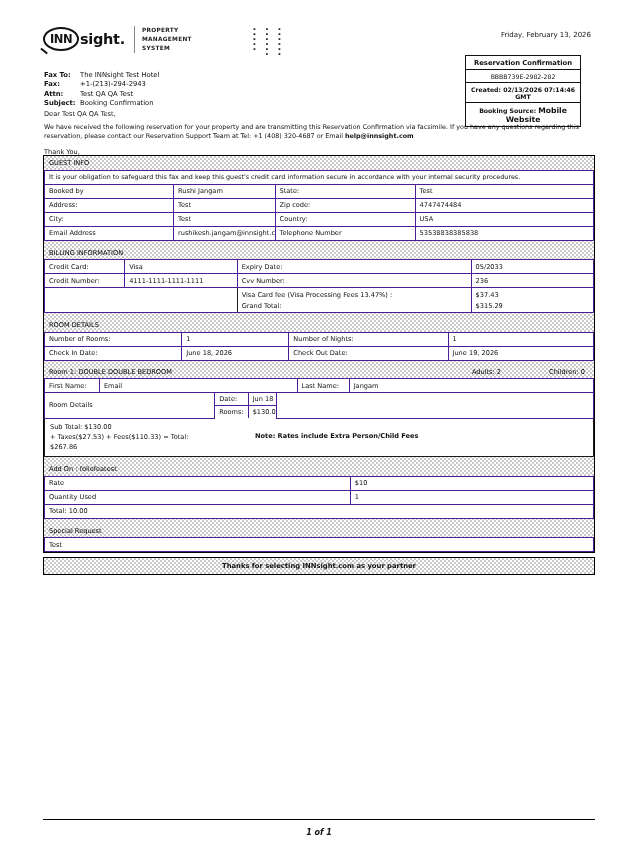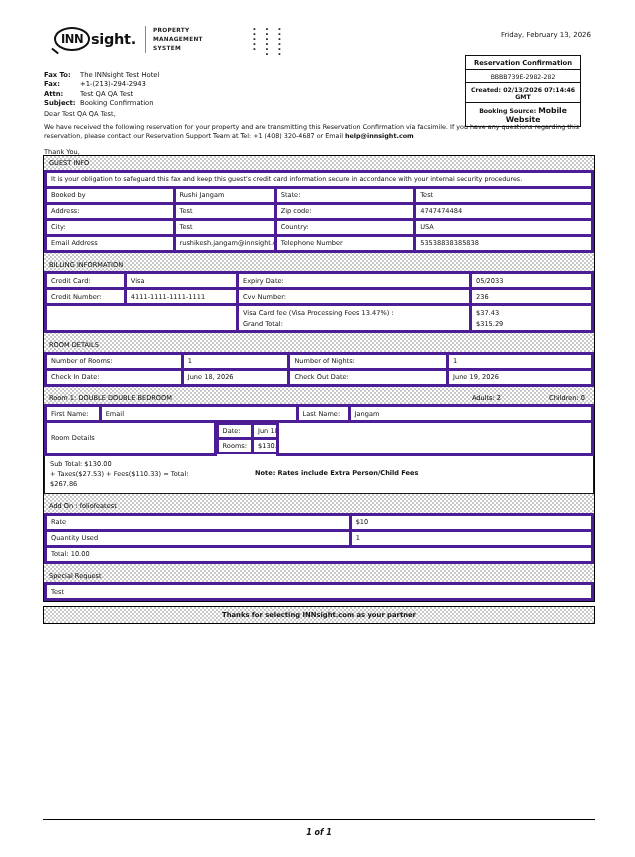--- a/index.html
+++ b/index.html
@@ -1,21 +1,21 @@
 <!DOCTYPE html>
 <html><head>
 <meta charset="utf-8">
 <style>
   * { margin:0; padding:0; box-sizing:border-box; }
   html,body { background:#e9e9e9; }
   body { font-family:"DejaVu Sans", sans-serif; color:#111; }
   .page { position:relative; width:635px; height:857px; background:#fff; margin:0 auto; overflow:hidden; }
 
   
-  .logo { position:absolute; left:54px; top:26px; display:flex; }
+  .logo { position:absolute; left:43px; top:26px; display:flex; }
   .logo-mark { display:flex; align-items:center; font-weight:bold; color:#111; }
   .inn-circle { display:inline-flex; align-items:center; justify-content:center;
     width:36px; height:24px; border:2.2px solid #111; border-radius:50%;
     font-size:11.5px; letter-spacing:-0.5px; position:relative; }
   .inn-circle::after { content:''; position:absolute; left:-5px; bottom:-3px;
     width:8px; height:2.2px; background:#111; transform:rotate(38deg); }
   .logo-sight { font-size:14.5px; margin-left:1px; letter-spacing:-0.3px; }
   .logo-tag { border-left:1.5px solid #888; margin-left:9px; padding-left:7px;
     font-size:5.8px; font-weight:bold; line-height:1.55; letter-spacing:0.3px; color:#222; }
   .stamp { position:absolute; left:252px; top:27px; display:flex; gap:9px; }
@@ -45,21 +45,21 @@
   
   .mainwrap { position:absolute; left:43px; right:40px; top:155px; }
   .hatch { background: conic-gradient(#c9c9c9 25%, #ffffff 0 50%, #c9c9c9 0 75%, #ffffff 0) 0 0 / 4px 4px; }
   .main { border:1.8px solid #000; }
   .band { font-size:6.6px; font-weight:normal; padding:3px 5px 2.5px; color:#000; display:flex; align-items:center; }
   .band .adults { margin-left:auto; }
   .band .children { margin-left:48px; margin-right:4px; }
   .gap { height:5px; }
 
   table { width:100%; border-collapse:collapse; background:#fff; table-layout:fixed; }
-  td { border:3px solid #4c1d95; font-size:6.6px; padding:2.5px 4px; vertical-align:middle;
+  td { border:1px solid #4c1d95; font-size:6.6px; padding:2.5px 4px; vertical-align:middle;
        overflow:hidden; white-space:nowrap; }
   .notice td { font-size:6.4px; }
   .b { font-weight:normal; }
   td.blank { border-right:1px solid #1a1a1a; }
 
   
   .mini { width:auto; table-layout:auto; }
   .mini td { padding:2px 4px; }
   td.minicell { padding:0; border:none; width:62px; }
   .mini { margin:-1px; }

